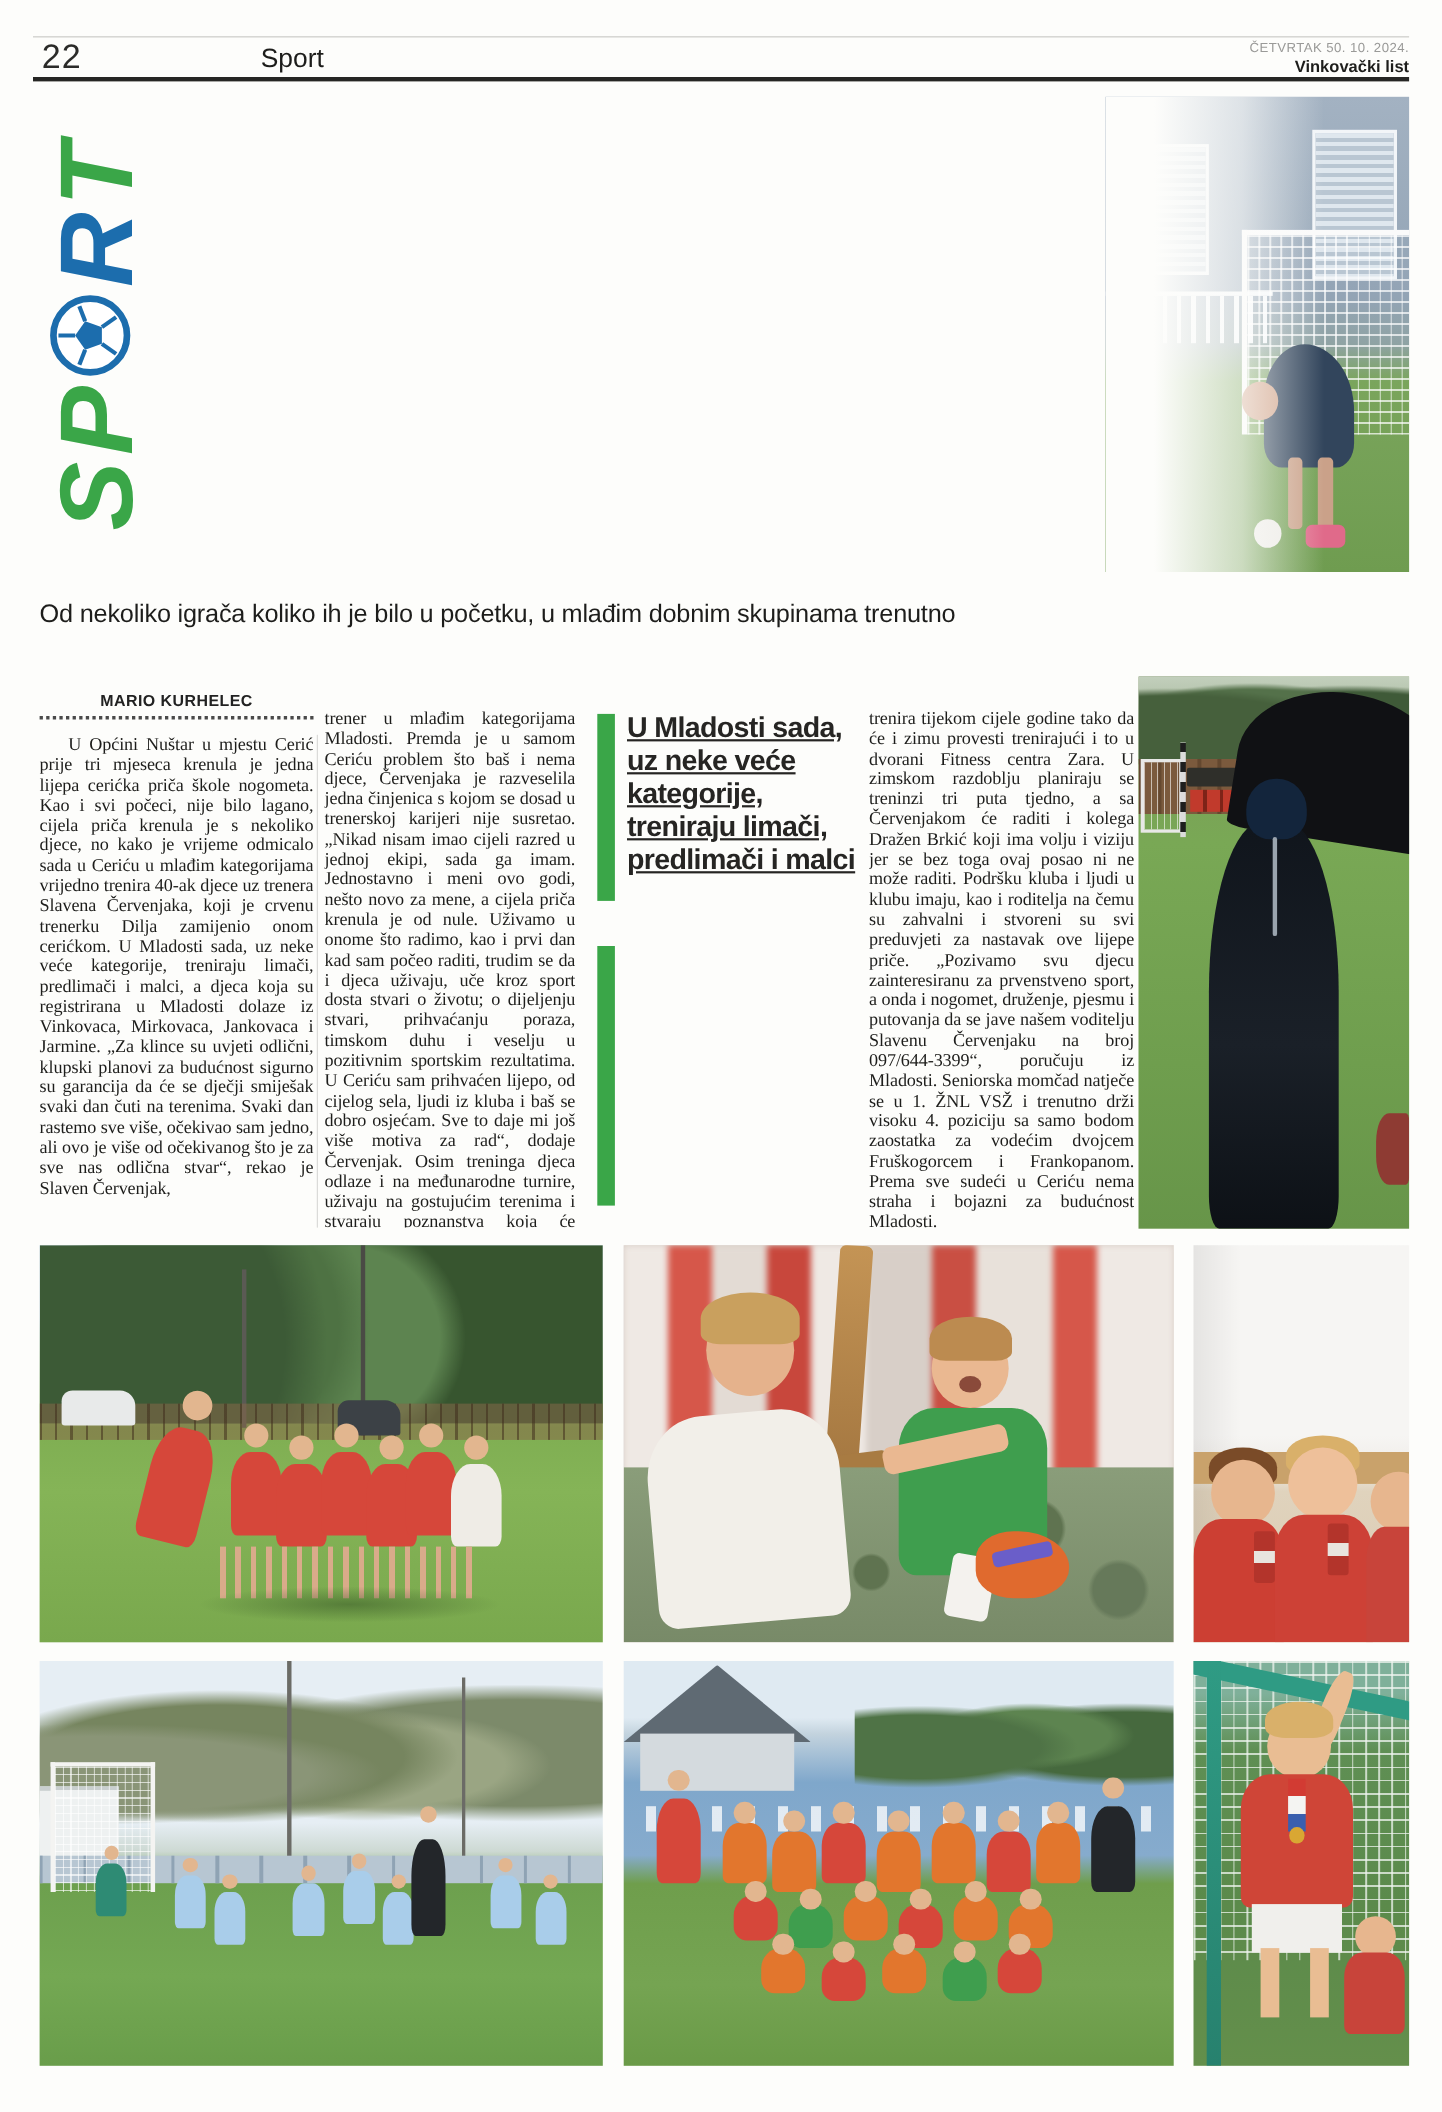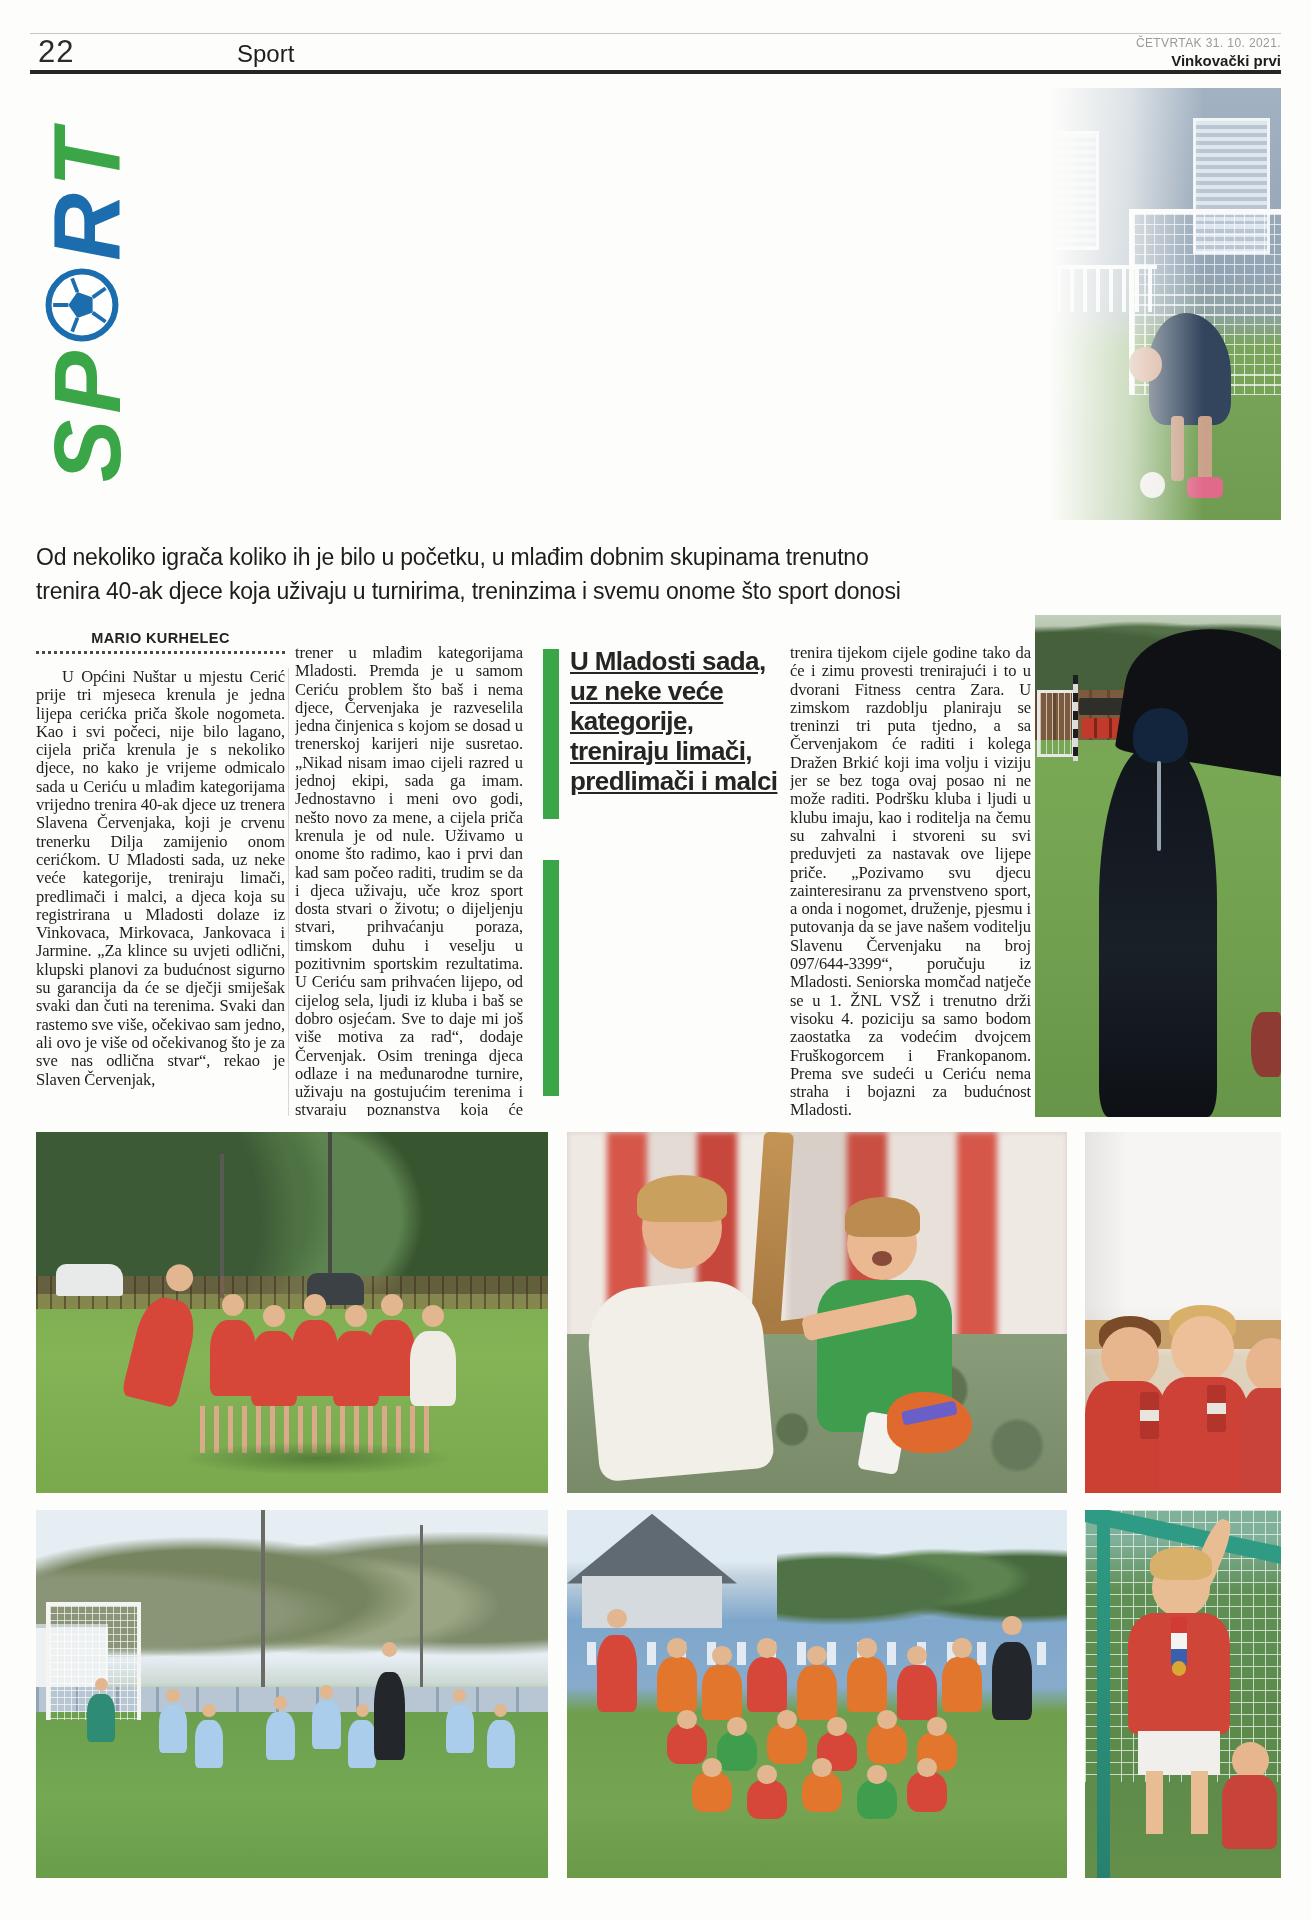--- a/index.html
+++ b/index.html
@@ -195,22 +195,22 @@
   .ph-k2b{left:70%;top:72%;width:28%;height:20%;background:#c8443a;border-radius:30% 30% 10% 10%;}
 </style>
 </head>
 <body>
 
 <div class="page">
 
   <div class="hdr-topline"></div>
   <div class="hdr-pageno">22</div>
   <div class="hdr-section">Sport</div>
-  <div class="hdr-date">ČETVRTAK 31. 10. 2021.</div>
-  <div class="hdr-pub">Vinkovački prvi</div>
+  <div class="hdr-date">ČETVRTAK 50. 10. 2024.</div>
+  <div class="hdr-pub">Vinkovački list</div>
   <div class="hdr-rule"></div>
 
   <div class="sport-logo">
     <span class="green">S</span>
     <span class="green">P</span>
     <span class="sport-ball"><svg width="76" height="76" viewBox="0 0 100 100">
           <circle cx="50" cy="50" r="44" fill="#ffffff" stroke="#1c6dad" stroke-width="8"></circle>
           <polygon points="50,32 67,44 60,64 40,64 33,44" fill="#1c6dad"></polygon>
           <g stroke="#1c6dad" stroke-width="5">
             <line x1="50" y1="32" x2="50" y2="12"></line>
@@ -234,21 +234,20 @@
     <div class="ph-el pa-leg1"></div>
     <div class="ph-el pa-leg2"></div>
     <div class="ph-el pa-shoe"></div>
     <div class="ph-el pa-ball"></div>
     <div class="ph-el pa-fade"></div>
   </div>
 
 
   <div class="deck">
     <div>Od nekoliko igrača koliko ih je bilo u početku, u mlađim dobnim skupinama trenutno</div>
-    <div>trenira 40-ak djece koja uživaju u turnirima, treninzima i svemu onome što sport donosi</div>
   </div>
 
   <div class="byline">MARIO KURHELEC</div>
   <div class="byline-dots"></div>
 
   <div class="bodycol col1">
       <p>U Općini Nuštar u mjestu Cerić prije tri mjeseca krenula je jedna lijepa cerićka priča škole nogometa. Kao i svi počeci, nije bilo lagano, cijela priča krenula je s nekoliko djece, no kako je vrijeme odmicalo sada u Ceriću u mlađim kategorijama vrijedno trenira 40-ak djece uz trenera Slavena Červenjaka, koji je crvenu trenerku Dilja zamijenio onom cerićkom. U Mladosti sada, uz neke veće kategorije, treniraju limači, predlimači i malci, a djeca koja su registrirana u Mladosti dolaze iz Vinkovaca, Mirkovaca, Jankovaca i Jarmine. „Za klince su uvjeti odlični, klupski planovi za budućnost sigurno su garancija da će se dječji smiješak svaki dan čuti na terenima. Svaki dan rastemo sve više, očekivao sam jedno, ali ovo je više od očekivanog što je za sve nas odlična stvar“, rekao je Slaven Červenjak,</p>
     </div>
   <div class="colrule"></div>
   <div class="bodycol col2">trener u mlađim kategorijama Mladosti. Premda je u samom Ceriću problem što baš i nema djece, Červenjaka je razveselila jedna činjenica s kojom se dosad u trenerskoj karijeri nije susretao. „Nikad nisam imao cijeli razred u jednoj ekipi, sada ga imam. Jednostavno i meni ovo godi, nešto novo za mene, a cijela priča krenula je od nule. Uživamo u onome što radimo, kao i prvi dan kad sam počeo raditi, trudim se da i djeca uživaju, uče kroz sport dosta stvari o životu; o dijeljenju stvari, prihvaćanju poraza, timskom duhu i veselju u pozitivnim sportskim rezultatima. U Ceriću sam prihvaćen lijepo, od cijelog sela, ljudi iz kluba i baš se dobro osjećam. Sve to daje mi još više motiva za rad“, dodaje Červenjak. Osim treninga djeca odlaze i na međunarodne turnire, uživaju na gostujućim terenima i stvaraju poznanstva koja će pamtiti cijeli život. Radi se i</div>

